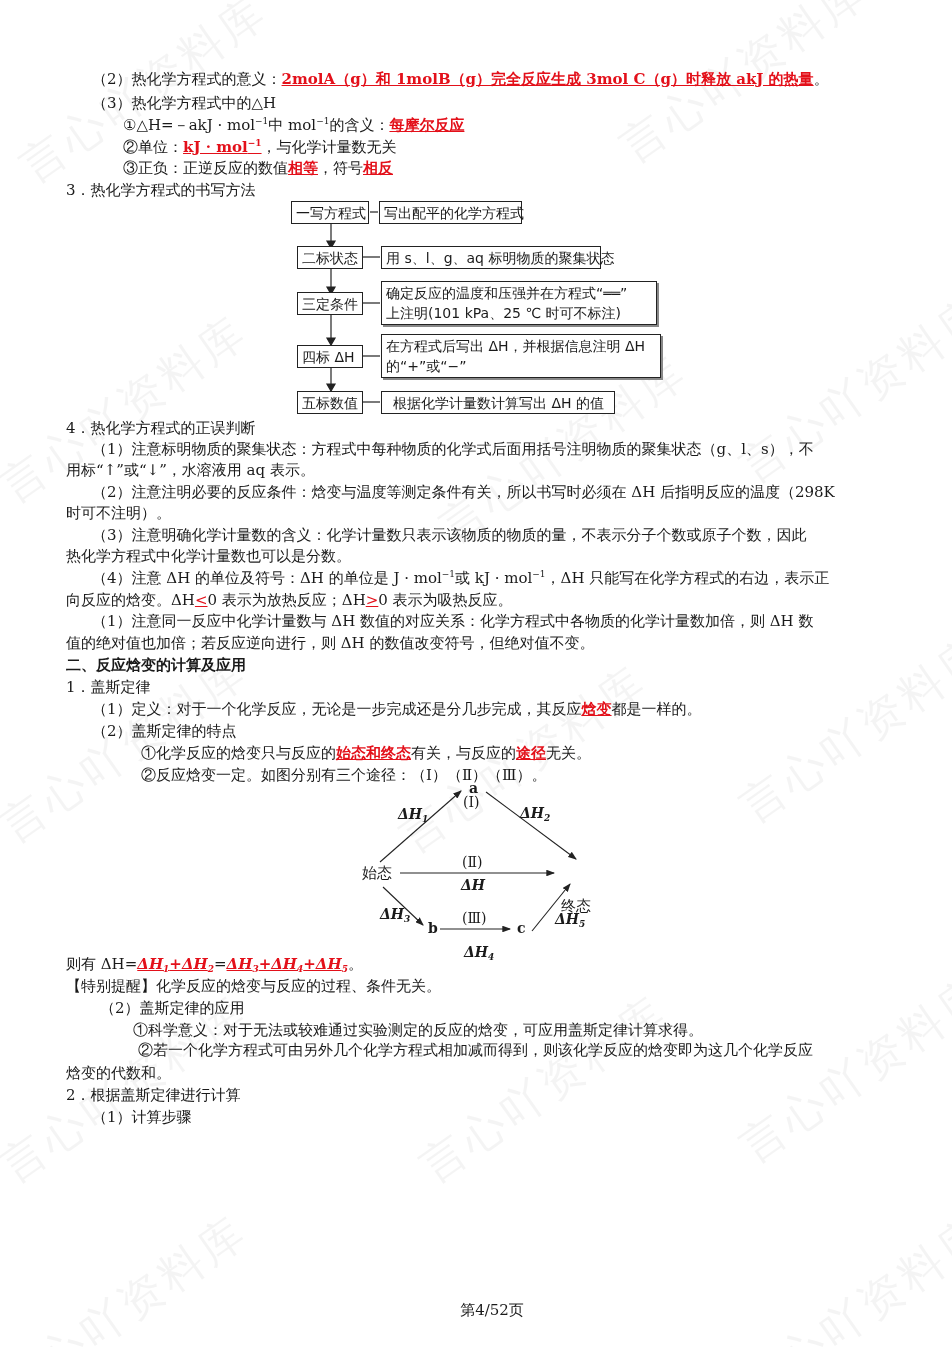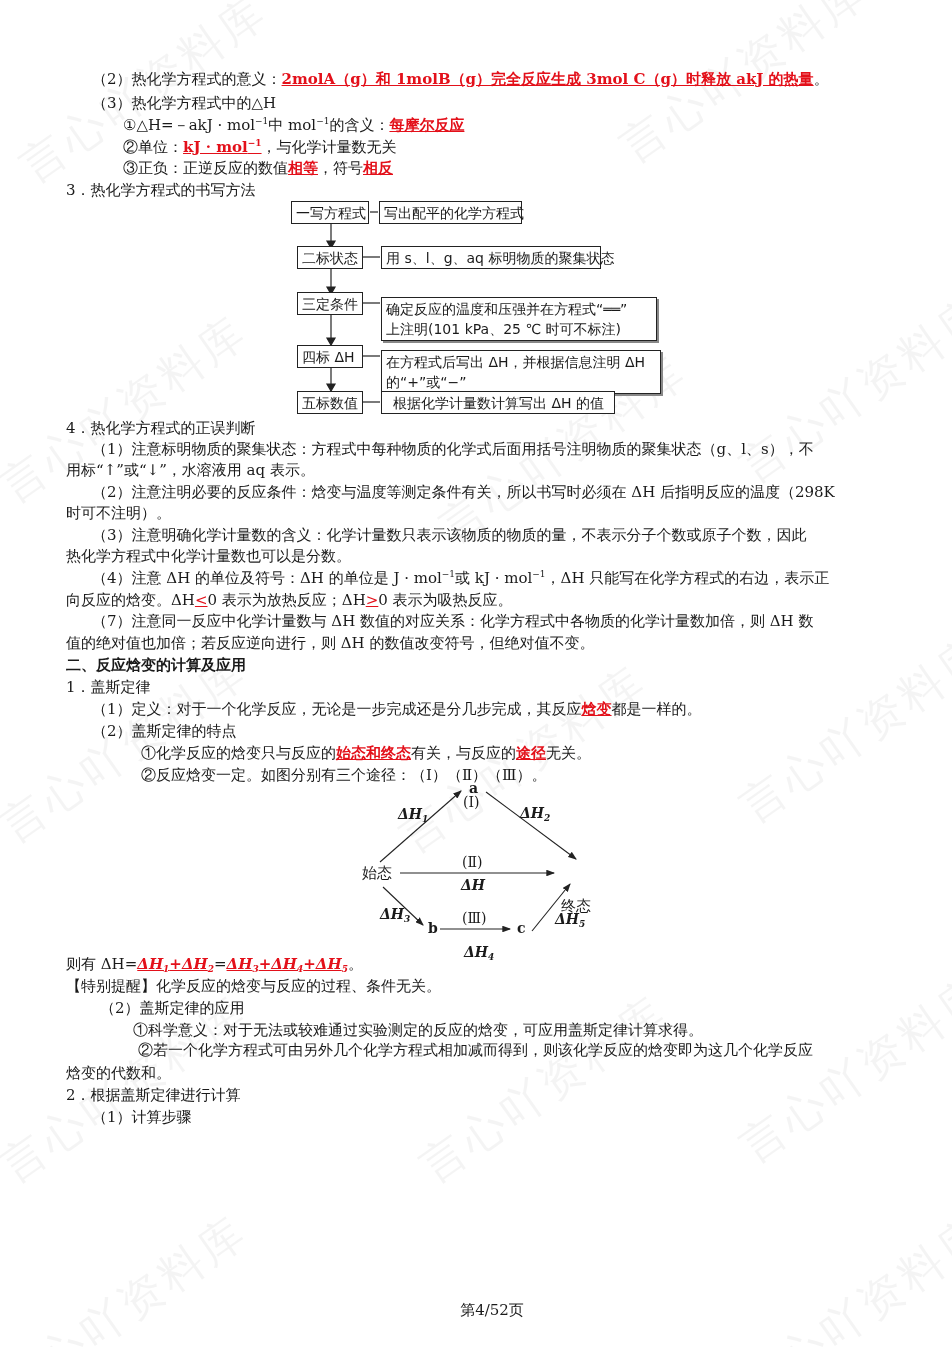--- a/index.html
+++ b/index.html
@@ -20,21 +20,21 @@
   .it { font-style: italic; }
   .bold { font-weight: bold; }
   sup { font-size: 9px; vertical-align: 6px; line-height: 0; }
   sub { font-size: 9px; vertical-align: -3px; line-height: 0; }
 
   .fc-box {
     position: absolute; border: 1.3px solid #222; background: #fff;
     font-size: 14px; line-height: 20px; padding: 1px 4px; box-sizing: border-box;
     z-index: 2; white-space: nowrap; font-family: "DejaVu Sans", sans-serif;
   }
-  .fc-box.shadow { box-shadow: 2px 2px 0 #888; margin-top: 16px; }
+  .fc-box.shadow { box-shadow: 2px 2px 0 #888; }
   .fc-svg { position: absolute; left: 0; top: 0; z-index: 1; }
   .diag-label { position: absolute; z-index: 2; font-size: 14px; white-space: nowrap; }
   .diag-label.b { font-weight: bold; }
   .diag-label.cn { font-family: "DejaVu Sans", sans-serif; font-size: 15px; }
   .footer { position: absolute; left: 0; width: 952px; top: 1301px; text-align: center; font-size: 15px; z-index: 1; padding-left: 16px; }
 </style>
 </head>
 <body>
 
 <div class="wm-layer">
@@ -115,21 +115,21 @@
 <div class="line" style="left:92px;top:482px;">（2）注意注明必要的反应条件：焓变与温度等测定条件有关，所以书写时必须在 ΔH 后指明反应的温度（298K</div>
 <div class="line" style="left:66px;top:503px;">时可不注明）。</div>
 <div class="line" style="left:92px;top:525px;">（3）注意明确化学计量数的含义：化学计量数只表示该物质的物质的量，不表示分子个数或原子个数，因此</div>
 <div class="line" style="left:66px;top:546px;">热化学方程式中化学计量数也可以是分数。</div>
 <div class="line" style="left:92px;top:568px;">
   <span>（4）注意 ΔH 的单位及符号：ΔH 的单位是 J · mol</span><sup>−1</sup><span>或 kJ · mol</span><sup>−1</sup><span>，ΔH 只能写在化学方程式的右边，表示正</span>
 </div>
 <div class="line" style="left:66px;top:590px;">
   <span>向反应的焓变。ΔH</span><span class="redu">&lt;</span><span>0 表示为放热反应；ΔH</span><span class="redu">&gt;</span><span>0 表示为吸热反应。</span>
 </div>
-<div class="line" style="left:92px;top:611px;">（7）注意同一反应中化学计量数与 ΔH 数值的对应关系：化学方程式中各物质的化学计量数加倍，则 ΔH 数</div>
+<div class="line" style="left:92px;top:611px;">（1）注意同一反应中化学计量数与 ΔH 数值的对应关系：化学方程式中各物质的化学计量数加倍，则 ΔH 数</div>
 <div class="line" style="left:66px;top:633px;">值的绝对值也加倍；若反应逆向进行，则 ΔH 的数值改变符号，但绝对值不变。</div>
 
 <div class="line bold" style="left:66px;top:655px;font-family:'DejaVu Sans',sans-serif;">二、反应焓变的计算及应用</div>
 <div class="line" style="left:66px;top:677px;">1．盖斯定律</div>
 <div class="line" style="left:92px;top:699px;">
   <span>（1）定义：对于一个化学反应，无论是一步完成还是分几步完成，其反应</span><span class="red">焓变</span><span>都是一样的。</span>
 </div>
 <div class="line" style="left:92px;top:721px;">（2）盖斯定律的特点</div>
 <div class="line" style="left:141px;top:743px;">
   <span>①化学反应的焓变只与反应的</span><span class="red">始态和终态</span><span>有关，与反应的</span><span class="red">途径</span><span>无关。</span>

